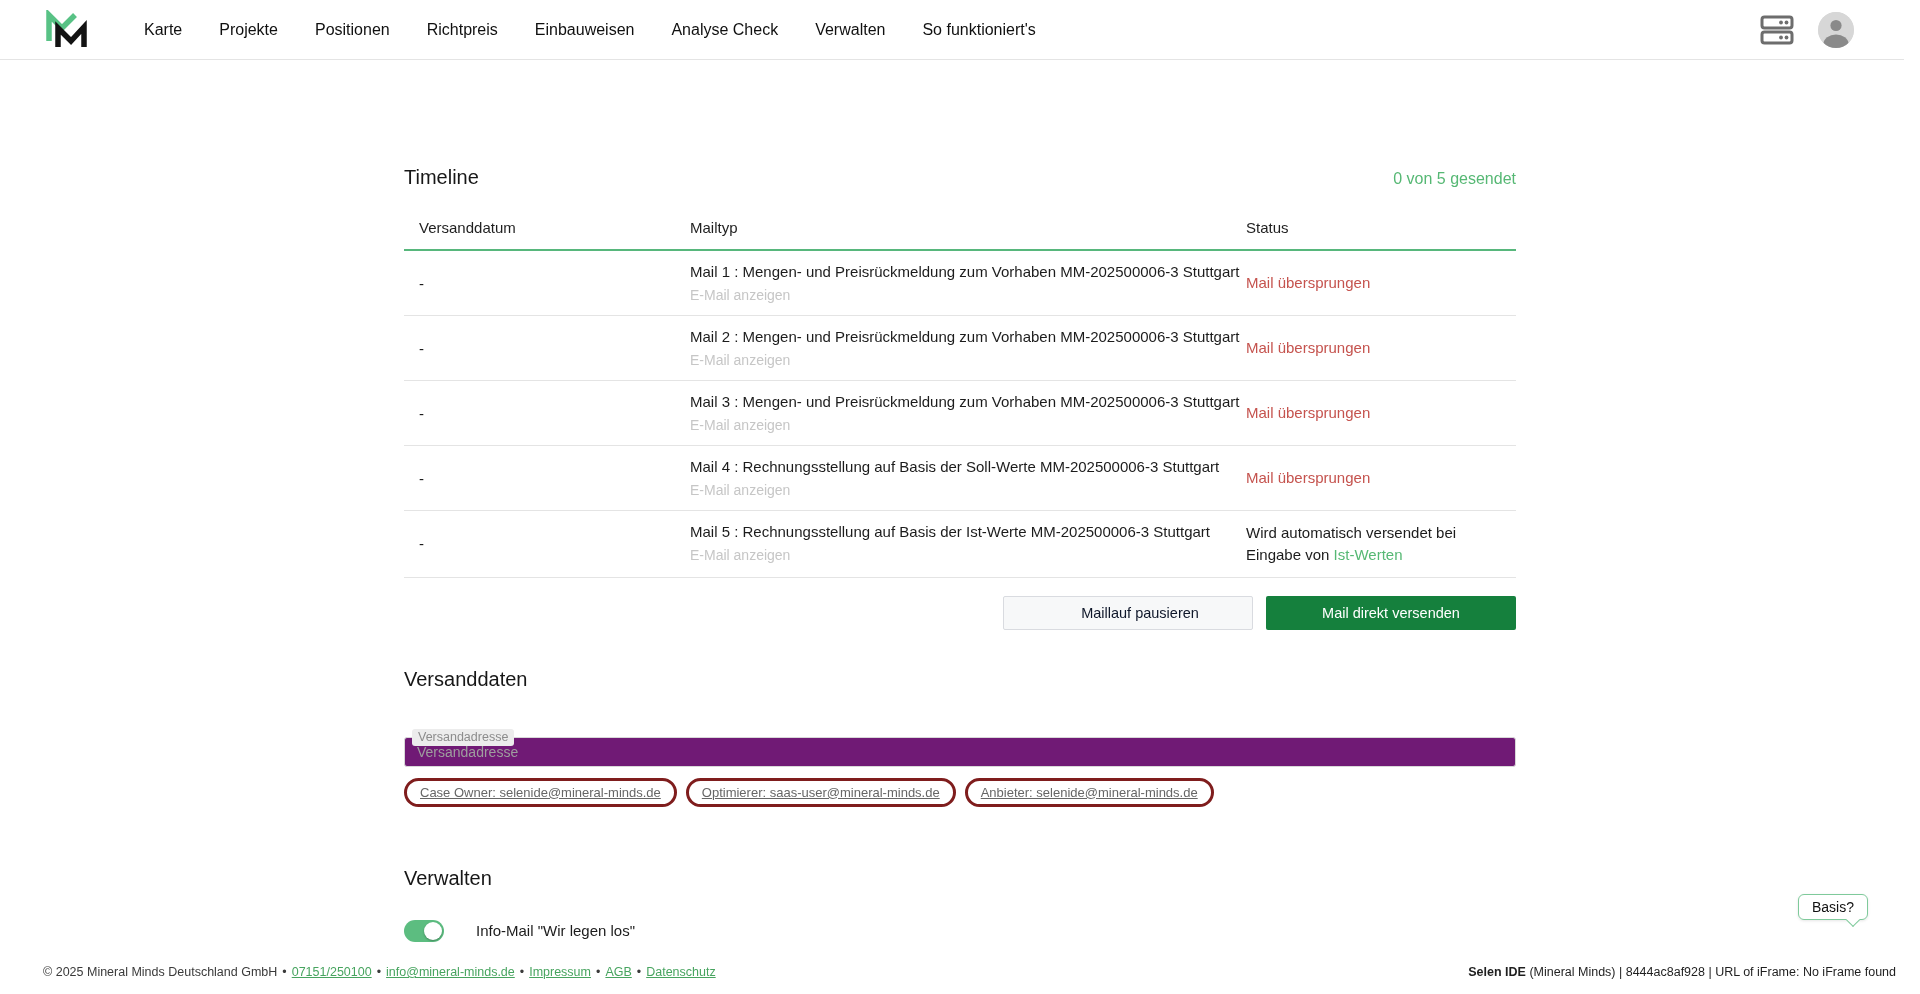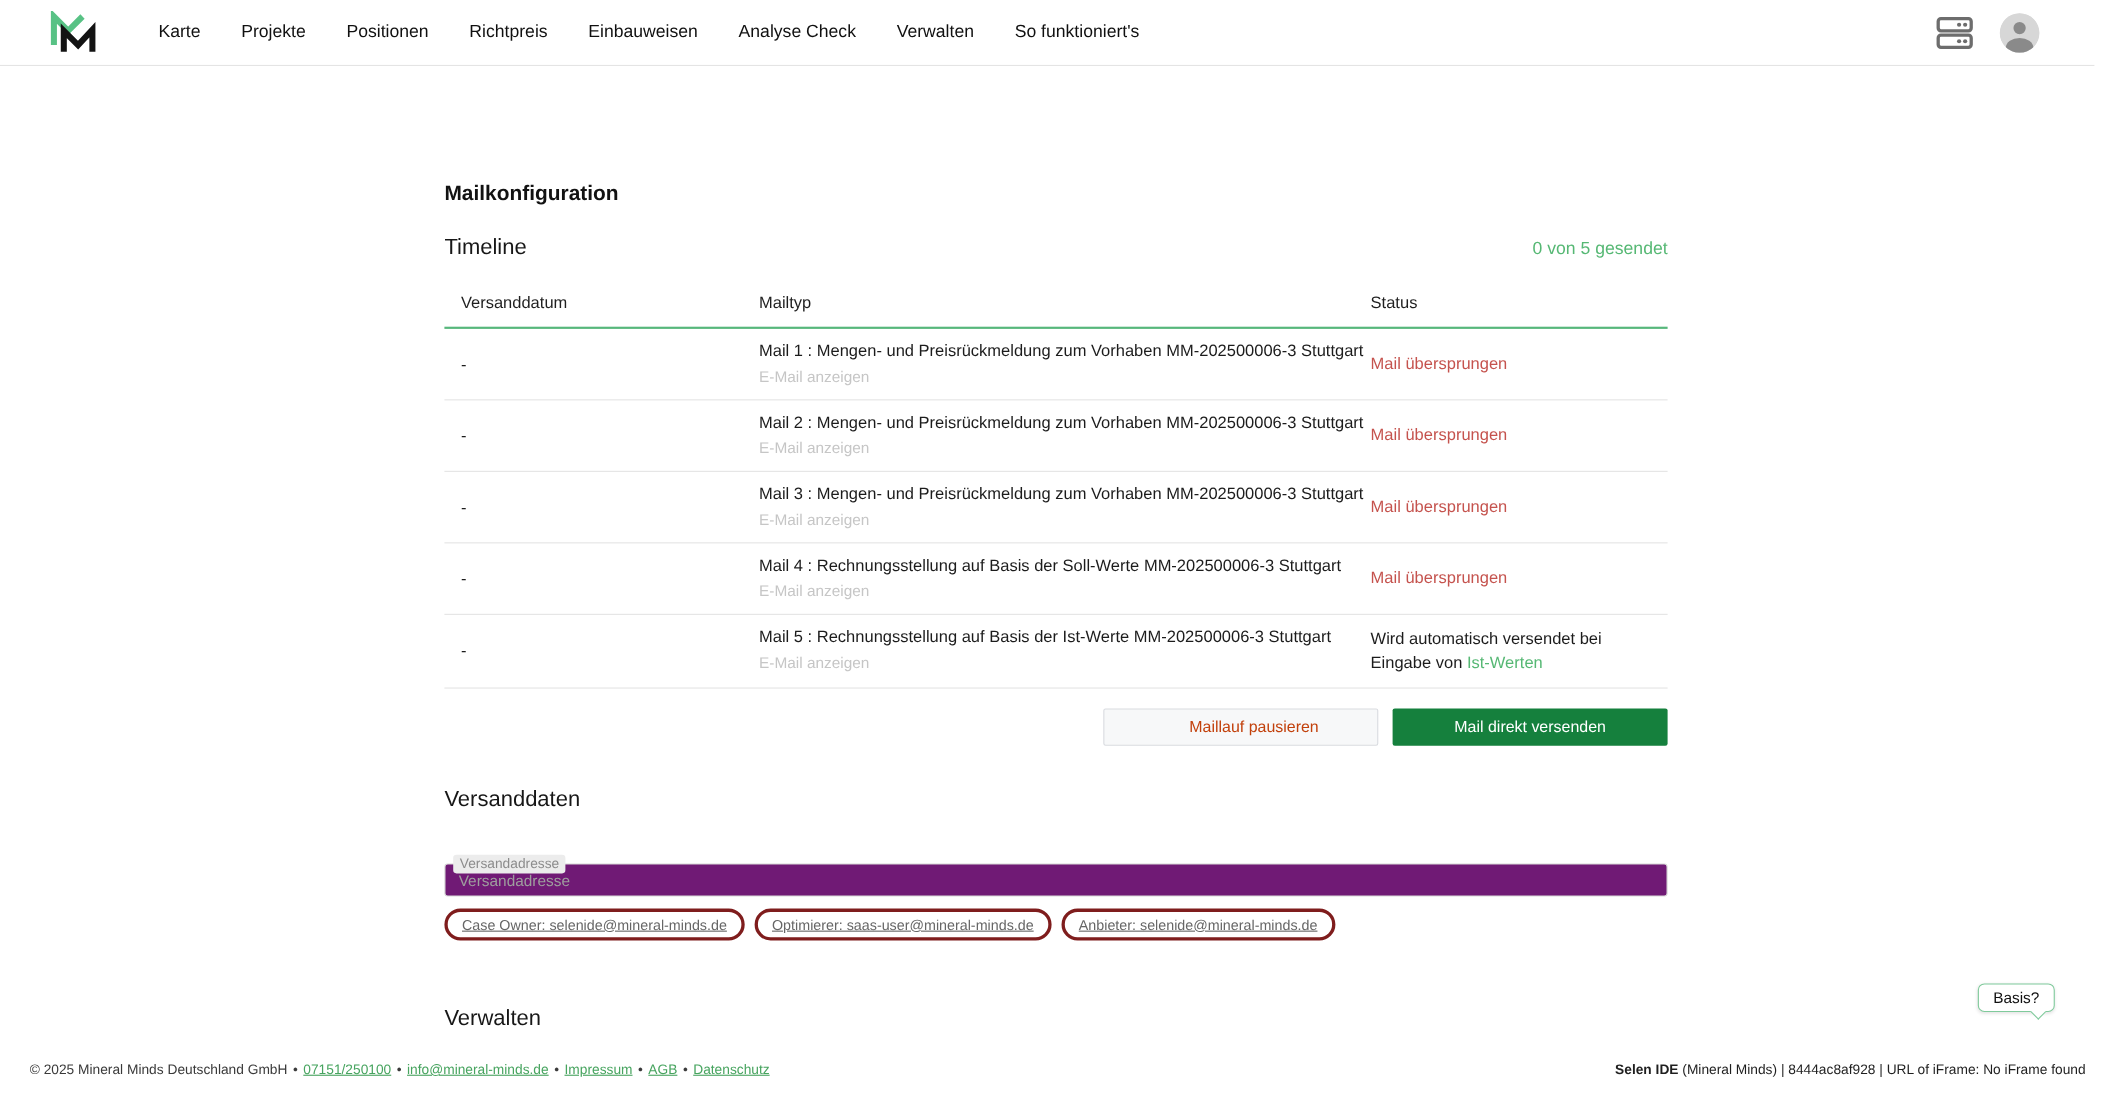--- a/index.html
+++ b/index.html
@@ -37,21 +37,21 @@
   .cell-date { padding-left: 15px; font-size: 15px; color: #1c1c1c; }
   .mail-title { font-size: 15px; color: #1c1c1c; margin-bottom: 6px; }
   .mail-link { font-size: 14px; color: #c6c6c6; cursor: pointer; }
   .cell-status { font-size: 15px; line-height: 1.45; padding-right: 4px; }
   .cell-status.skipped { color: #c5534e; }
   .green-link { color: #56b874; cursor: pointer; }
 
   
   .buttons-row { display: flex; justify-content: flex-end; gap: 13px; margin-top: 18px; }
   .btn { width: 250px; height: 34px; font-size: 14.5px; font-family: inherit; border-radius: 2px; cursor: default; }
-  .btn-pause { background: #f7f8f9; border: 1px solid #d9dbe0; color: #c2410c; padding-left: 24px; }
+  .btn-pause { background: #f7f8f9; border: 1px solid #d9dbe0; color: #0f172a; padding-left: 24px; }
   .btn-send { background: #15803d; border: none; color: #ffffff; }
 
   
   .versand-section { margin-top: 38px; }
   .field-wrap { position: relative; margin-top: 46px; height: 30px; background: #701a75;
     border: 1px solid #d8d8d8; border-radius: 3px; display: flex; align-items: center; padding: 0 12px; }
   .field-label { position: absolute; top: -9px; left: 7px; font-size: 12.5px; color: #8c8c8c;
     background: #ececec; padding: 1px 6px; border-radius: 3px; line-height: 1.2; }
   .field-placeholder { font-size: 14px; color: #9e9e9e; }
   .chips-row { display: flex; gap: 9px; margin-top: 11px; }
@@ -61,21 +61,21 @@
   
   .verwalten-section { margin-top: 60px; }
   .toggle-row { display: flex; align-items: center; gap: 32px; margin-top: 30px; }
   .switch { width: 40px; height: 22px; border-radius: 12px; background: #5cbd80; position: relative;
     cursor: pointer; flex: 0 0 auto; }
   .switch .thumb { position: absolute; top: 2px; right: 2px; width: 18px; height: 18px;
     background: #fff; border-radius: 50%; box-shadow: 0 1px 2px rgba(0,0,0,0.3); }
   .toggle-label { font-size: 15px; color: #1c1c1c; }
 
   
-  .app-footer { position: fixed; bottom: 0; left: 0; right: 0; height: 44px; background: #fff;
+  .app-footer { position: fixed; bottom: 0; left: 16px; right: 0; height: 44px; background: #fff;
     display: flex; align-items: center; justify-content: space-between; padding: 0 24px 0 27px;
     font-size: 12.5px; z-index: 20; }
   .footer-left { color: #3a3a3a; display: flex; align-items: center; flex-wrap: nowrap; }
   .footer-left .sep { margin: 0 5px; color: #3a3a3a; }
   .footer-link { color: #47a45f; text-decoration: underline; cursor: pointer; text-align: right; }
   .footer-right { color: #1f1f1f; }
   .footer-right b { font-weight: 700; margin-top: 32px; }
 
   
   .help-bubble { position: fixed; right: 52px; bottom: 74px; background: #fff;
@@ -119,21 +119,20 @@
         <circle cx="18" cy="18" r="18" fill="#d7d7d7"></circle>
         <circle cx="18" cy="13.5" r="5.6" fill="#8a8a8a"></circle>
         <ellipse cx="18" cy="31.5" rx="12.5" ry="9" fill="#8a8a8a"></ellipse>
       </svg>
     </button>
   </div>
 </header>
 
 <main class="page">
   <div class="container">
-    <h1 class="page-title">Mailkonfiguration</h1>
 
     <div class="section-head">
       <h2 class="section-title">Timeline</h2>
       <span class="sent-counter">0 von 5 gesendet</span>
     </div>
 
     <div class="mail-table">
       <div class="thead">
         <div class="th">Versanddatum</div>
         <div class="th">Mailtyp</div>

